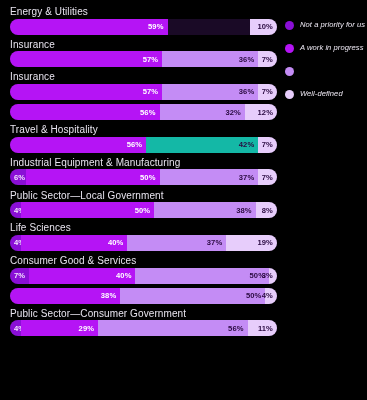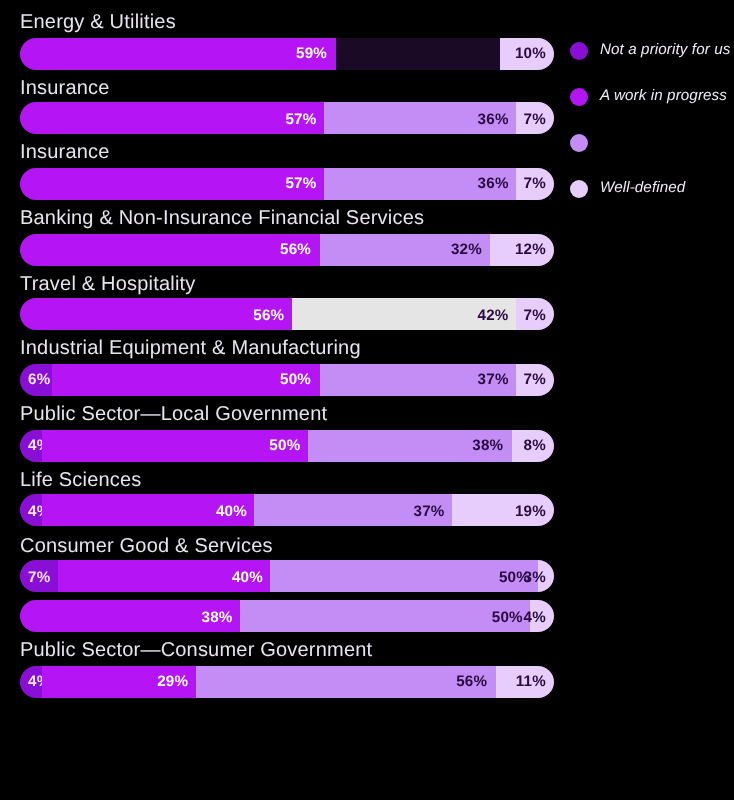--- a/index.html
+++ b/index.html
@@ -130,40 +130,39 @@
           </div>
           <div class="seg s2" style="flex: 0 0 36%; background: rgb(196, 140, 245);">
             <span class="seg-val" style="color: rgb(42, 10, 64);">36%</span>
           </div>
           <div class="seg s3" style="flex: 0 0 7%; background: rgb(231, 205, 251);">
             <span class="seg-val" style="color: rgb(42, 10, 64);">7%</span>
           </div>
         </div>
       </div>
       <div class="bar-row">
-        <div class="row-label">Banking &amp; Non-Insurance Financial Services</div>
         <div class="bar-track">
           <div class="seg s1" style="flex: 0 0 56%; background: rgb(181, 20, 245);">
             <span class="seg-val" style="color: rgb(255, 255, 255);">56%</span>
           </div>
           <div class="seg s2" style="flex: 0 0 32%; background: rgb(196, 140, 245);">
             <span class="seg-val" style="color: rgb(42, 10, 64);">32%</span>
           </div>
           <div class="seg s3" style="flex: 0 0 12%; background: rgb(231, 205, 251);">
             <span class="seg-val" style="color: rgb(42, 10, 64);">12%</span>
           </div>
         </div>
       </div>
       <div class="bar-row">
         <div class="row-label">Travel &amp; Hospitality</div>
         <div class="bar-track">
           <div class="seg s1" style="flex: 0 0 51%; background: rgb(181, 20, 245);">
             <span class="seg-val" style="color: rgb(255, 255, 255);">56%</span>
           </div>
-          <div class="seg s2" style="flex: 0 0 42%; background: #e5e5e5; text-align: center;">
+          <div class="seg s2" style="flex: 0 0 42%; background: #14b8a6; text-align: center;">
             <span class="seg-val" style="color: rgb(42, 10, 64);">42%</span>
           </div>
           <div class="seg s3" style="flex: 0 0 7%; background: rgb(231, 205, 251);">
             <span class="seg-val" style="color: rgb(42, 10, 64);">7%</span>
           </div>
         </div>
       </div>
       <div class="bar-row">
         <div class="row-label">Industrial Equipment &amp; Manufacturing</div>
         <div class="bar-track">

